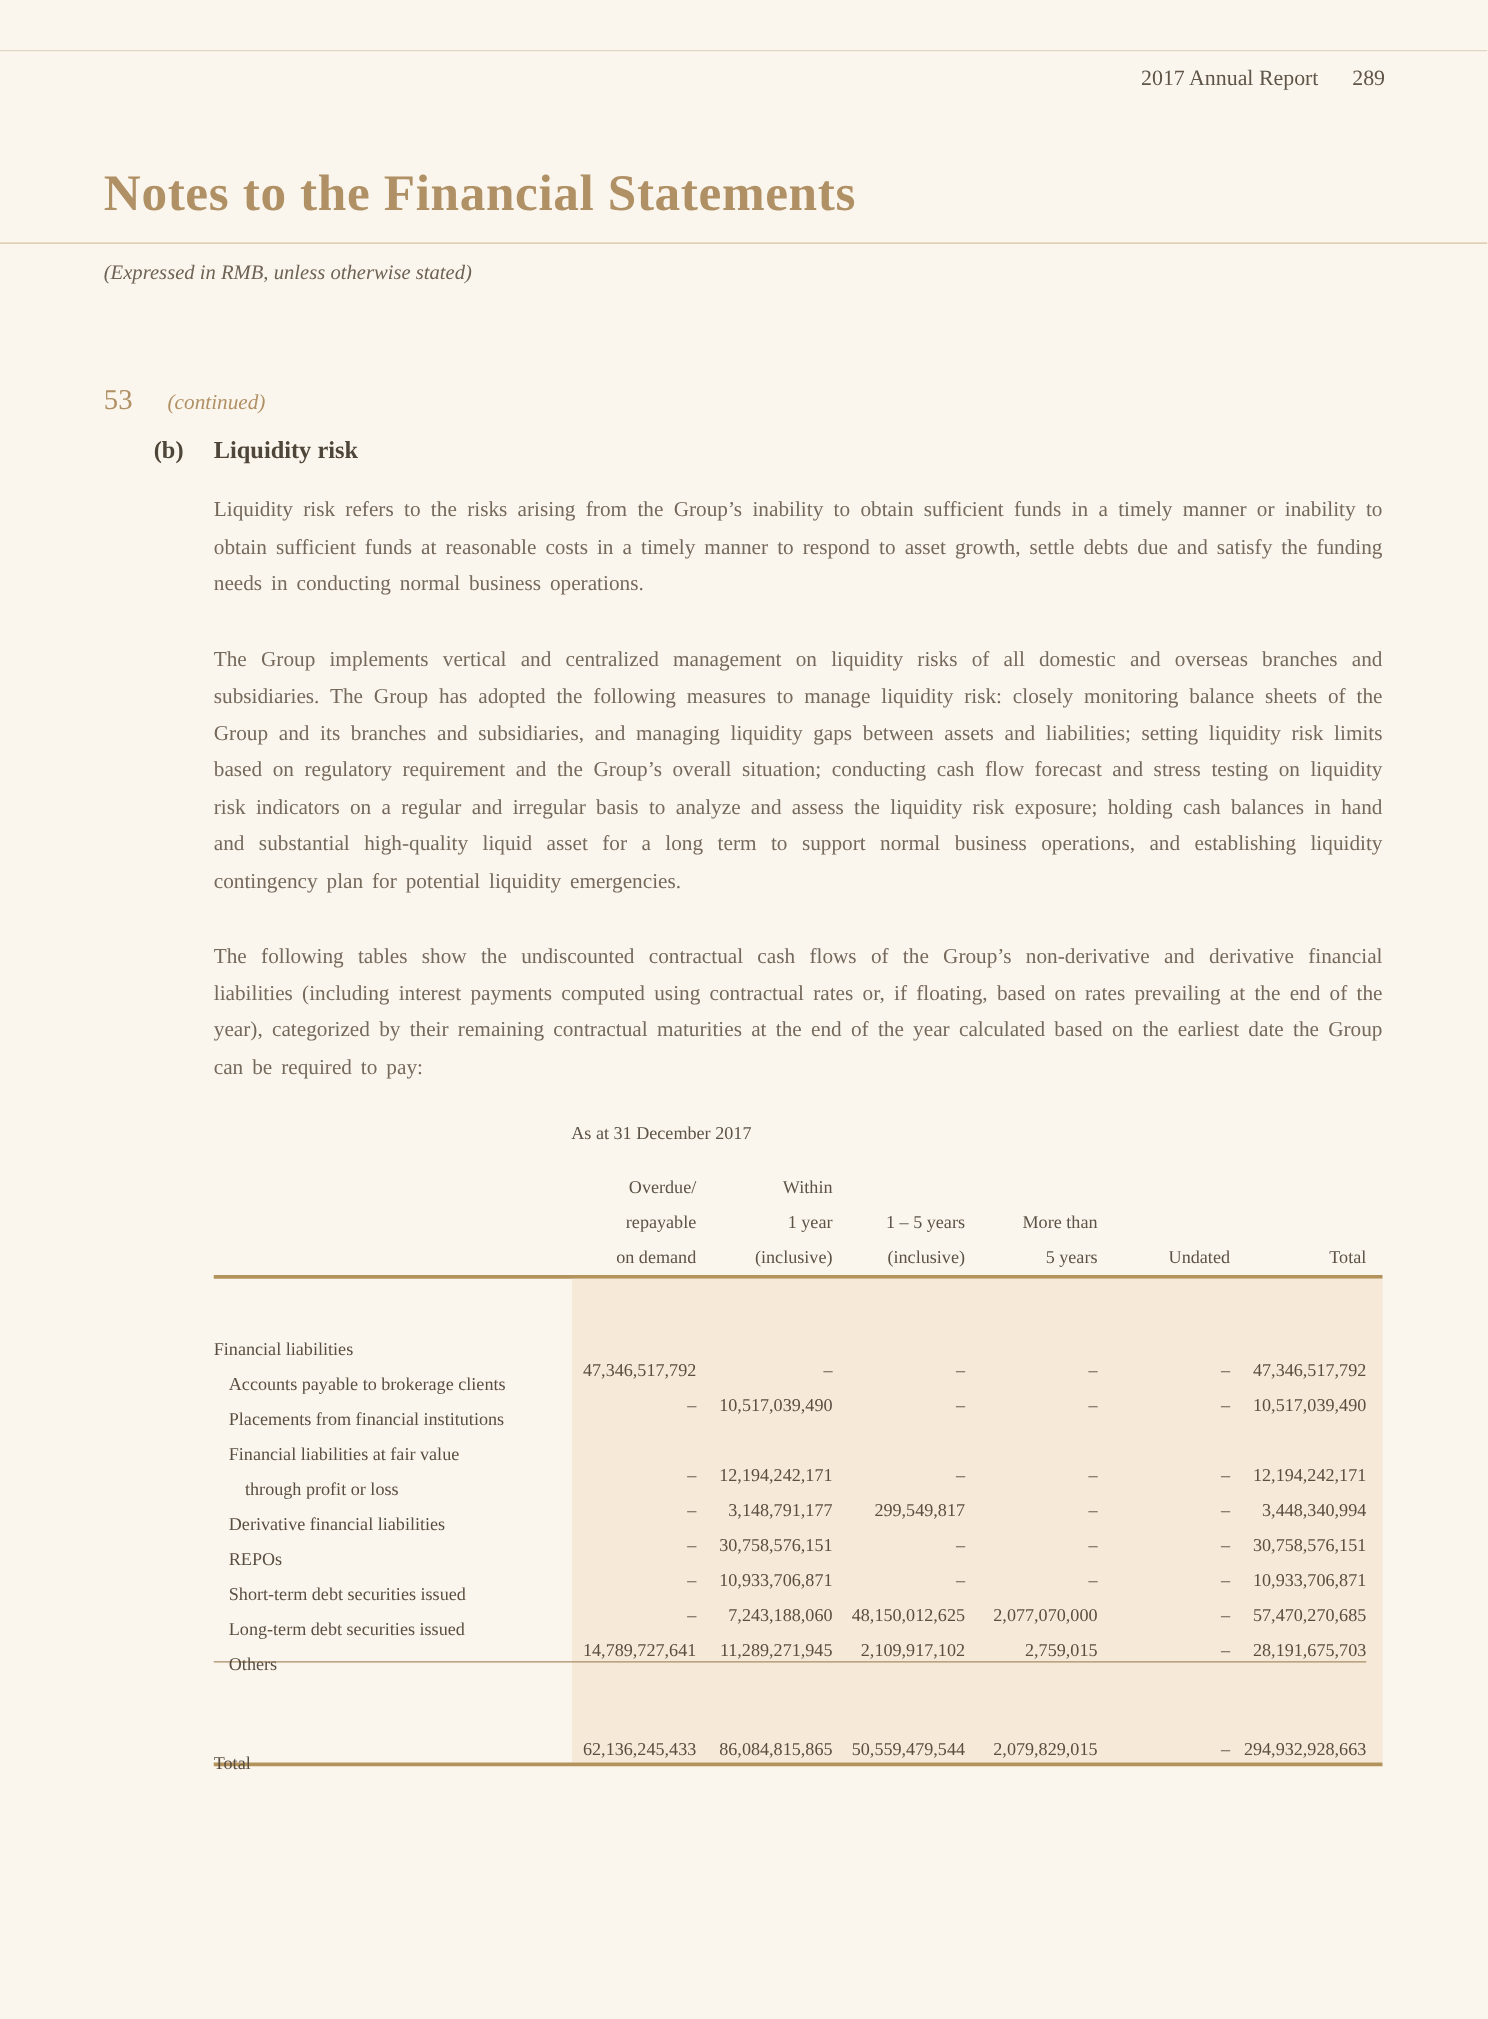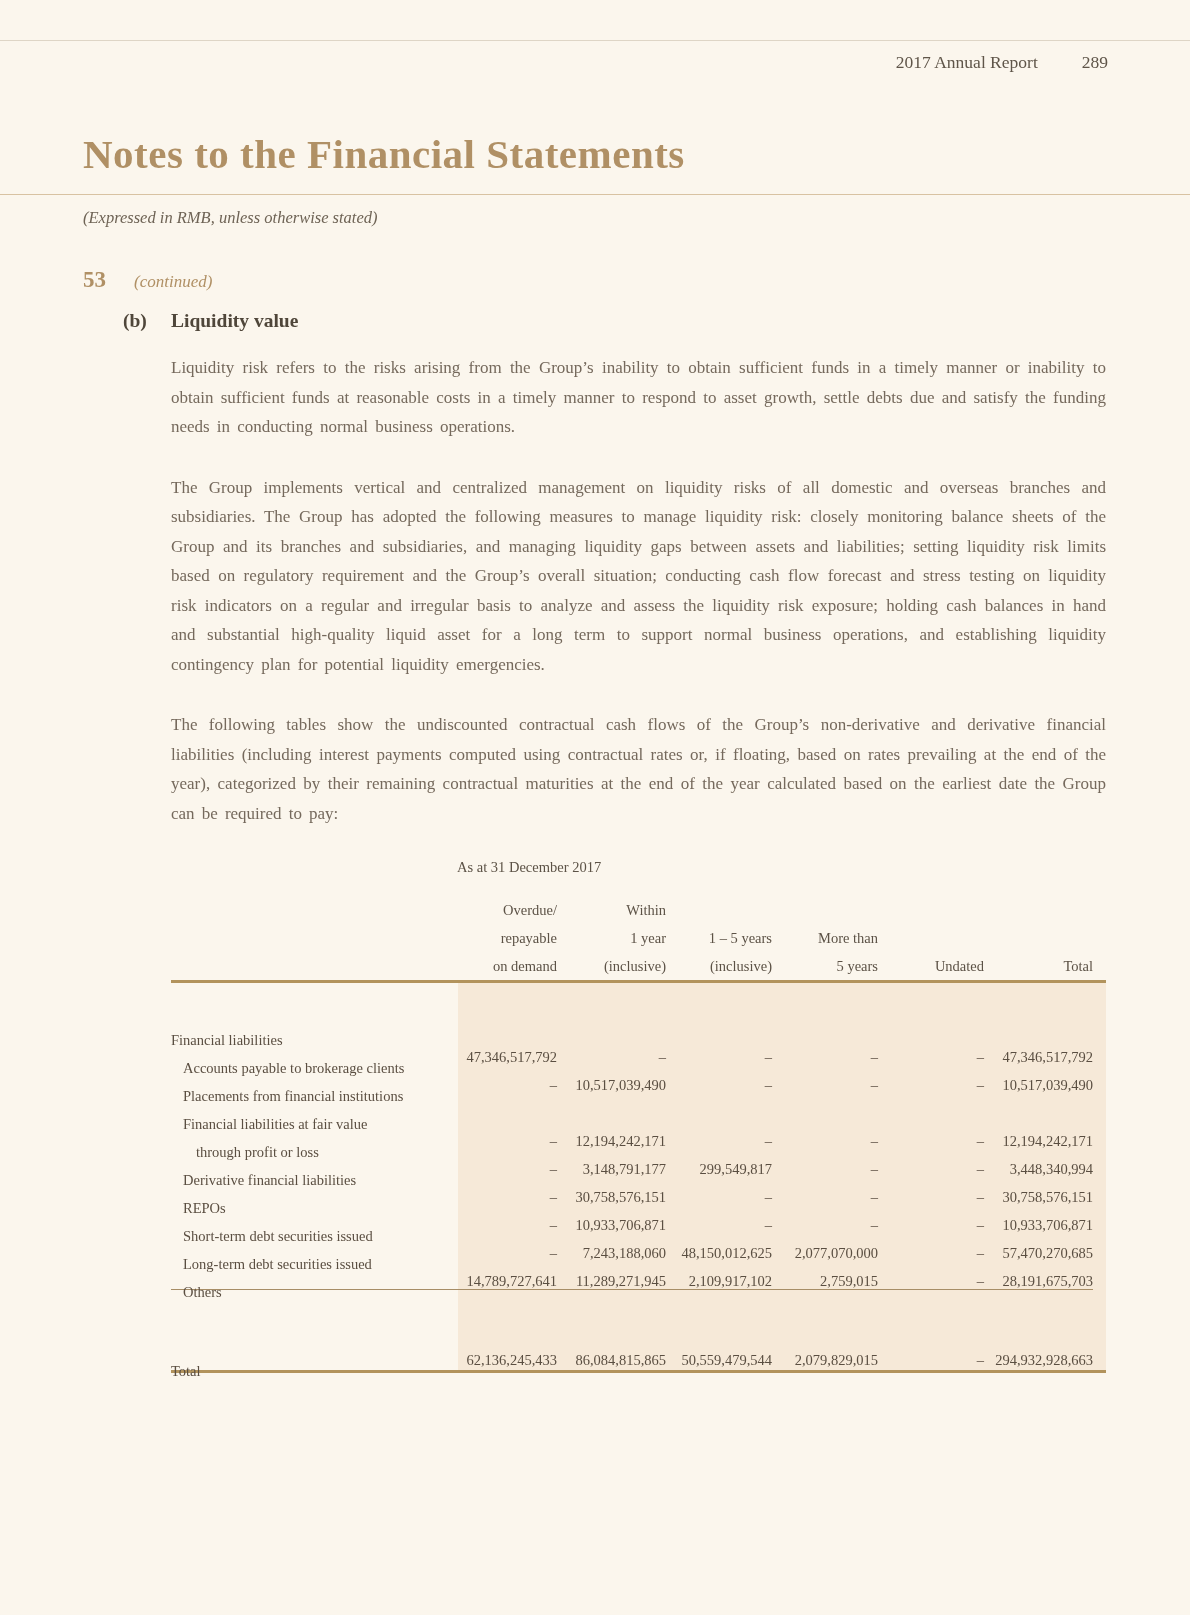--- a/index.html
+++ b/index.html
@@ -8,39 +8,39 @@
     height:1615px;
     background:#fbf6ed;
     font-family:"Liberation Serif","DejaVu Serif",serif;
     color:#75695c;
     position:relative;
     overflow:hidden;
   }
   .top-rule { height:41px; border-bottom:1px solid #ded5c6; }
   .page-header {
     display:flex; justify-content:flex-end; align-items:baseline;
-    gap:44px; padding:11px 82px 0 0;
+    gap:27px; padding:11px 82px 0 0;
     color:#5f5549; font-size:17.5px;
   }
   .doc-title {
     margin:57px 84px 0 83px;
     font-size:41px; font-weight:bold;
     color:#b09065; letter-spacing:0.5px;
   }
   .title-rule { margin-top:16px; border-bottom:1px solid #d8c2a2; }
   .doc-subtitle {
     margin:13px 84px 0 83px;
     font-style:italic; font-size:16.5px; color:#6e6355;
   }
   .section-heading {
     margin:39px 84px 0 83px;
     display:flex; align-items:baseline;
     color:#b09065;
   }
-  .section-number { font-size:23px; font-weight:bold; width:40px; flex:none; }
+  .section-number { font-size:23px; font-weight:normal; width:40px; flex:none;margin-top:40px; }
   .section-title  { font-size:23px; font-weight:bold; letter-spacing:0.4px; }
   .section-continued { font-style:italic; font-size:17px; margin-left:11px; font-weight:normal; }
   .subsection {
     margin:17px 84px 0 123px;
     display:flex; align-items:baseline;
     color:#4f463a; font-weight:bold; font-size:19.5px;
   }
   .subsection-label { width:48px; flex:none; }
   .paragraphs { margin:21px 0 0 171px; width:935px; }
   .paragraphs p {
@@ -91,21 +91,21 @@
 <div class="title-rule"></div>
 <div class="doc-subtitle">(Expressed in RMB, unless otherwise stated)</div>
 
 <div class="section-heading">
   <span class="section-number">53</span>
   <span class="section-continued">(continued)</span>
 </div>
 
 <div class="subsection">
   <span class="subsection-label">(b)</span>
-  <span class="subsection-title">Liquidity value</span>
+  <span class="subsection-title">Liquidity risk</span>
 </div>
 
 <div class="paragraphs">
   <p>Liquidity risk refers to the risks arising from the Group’s inability to obtain sufficient funds in a timely manner or inability to obtain sufficient funds at reasonable costs in a timely manner to respond to asset growth, settle debts due and satisfy the funding needs in conducting normal business operations.</p>
   <p>The Group implements vertical and centralized management on liquidity risks of all domestic and overseas branches and subsidiaries. The Group has adopted the following measures to manage liquidity risk: closely monitoring balance sheets of the Group and its branches and subsidiaries, and managing liquidity gaps between assets and liabilities; setting liquidity risk limits based on regulatory requirement and the Group’s overall situation; conducting cash flow forecast and stress testing on liquidity risk indicators on a regular and irregular basis to analyze and assess the liquidity risk exposure; holding cash balances in hand and substantial high-quality liquid asset for a long term to support normal business operations, and establishing liquidity contingency plan for potential liquidity emergencies.</p>
   <p>The following tables show the undiscounted contractual cash flows of the Group’s non-derivative and derivative financial liabilities (including interest payments computed using contractual rates or, if floating, based on rates prevailing at the end of the year), categorized by their remaining contractual maturities at the end of the year calculated based on the earliest date the Group can be required to pay:</p>
 </div>
 
 <div class="fin-table">
   <div class="t-caption">As at 31 December 2017</div>

